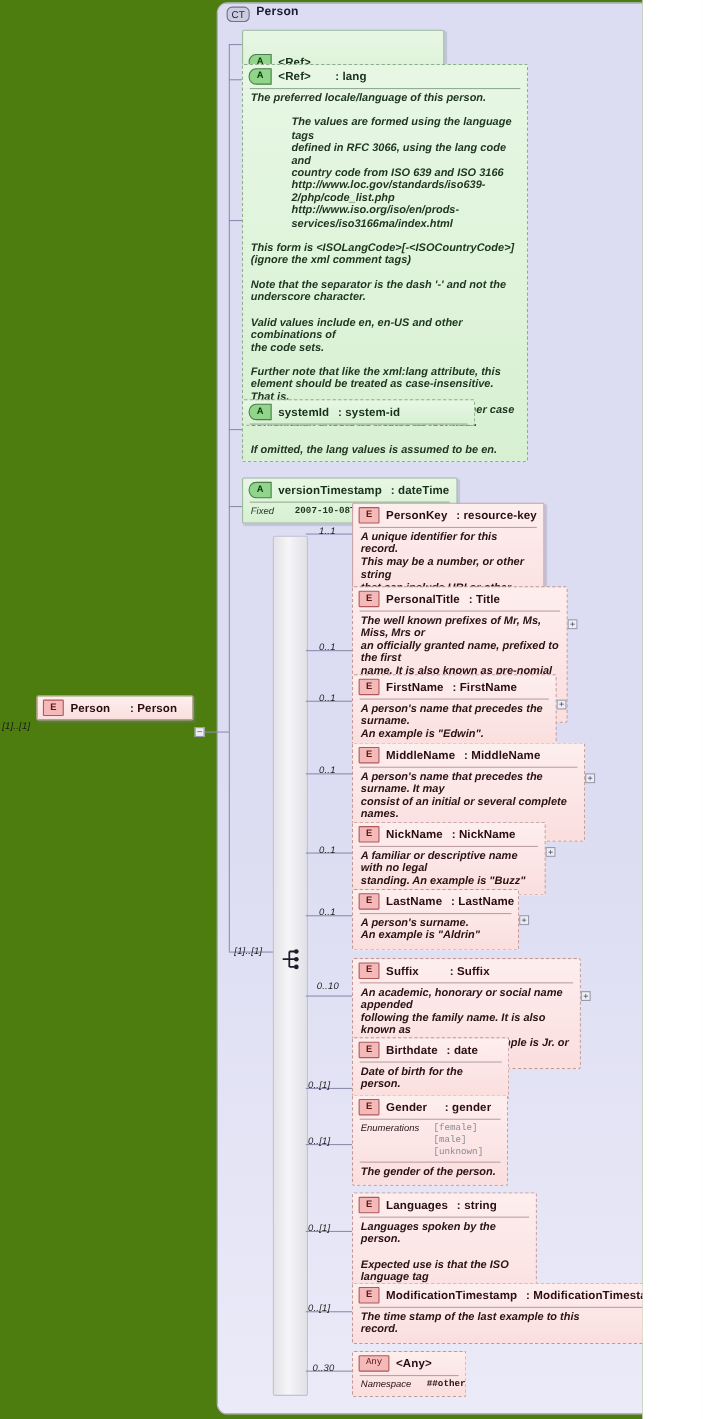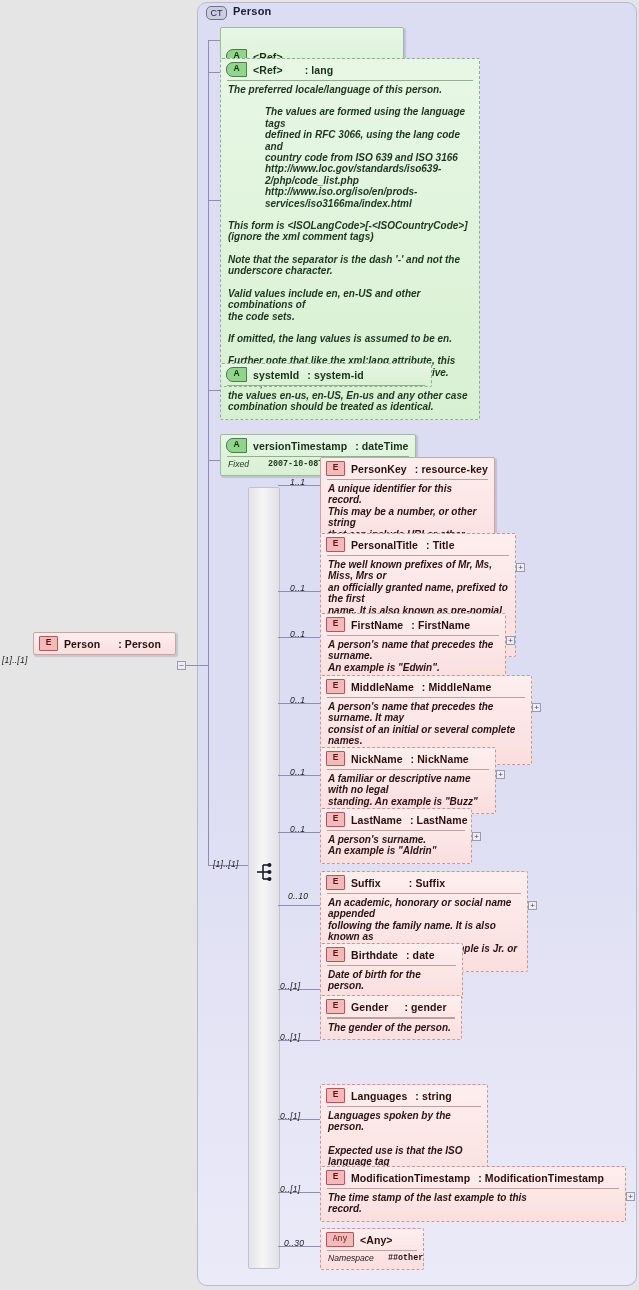--- a/index.html
+++ b/index.html
@@ -4,23 +4,23 @@
 <title>XSD Diagram — Person</title>
 <style>
   html, body {
     margin: 0;
     padding: 0;
     background: #ffffff;
     font-family: "Liberation Sans", sans-serif;
   }
   #canvas {
     position: relative;
-    width: 639px;
+    width: 584px;
     height: 1290px;
-    background: #e5e5e5;
+    background: #4d7c0f;
     overflow: hidden;
   }
 
   
   .ct-box {
     position: absolute;
     left: 197px;
     top: 2px;
     width: 440px;
     height: 1284px;
@@ -282,25 +282,25 @@
 defined in RFC 3066, using the lang code and
 country code from ISO 639 and ISO 3166
 http://www.loc.gov/standards/iso639-2/php/code_list.php
 http://www.iso.org/iso/en/prods-services/iso3166ma/index.html</div>
     <div class="body" style="padding-top:7px;">This form is  &lt;ISOLangCode&gt;[-&lt;ISOCountryCode&gt;]
 (ignore the xml comment tags)</div>
     <div class="body" style="padding-top:7px;">Note that the separator is the dash '-' and not the
 underscore character.</div>
     <div class="body" style="padding-top:7px;">Valid values include en, en-US and other combinations of
 the code sets.</div>
-    <div class="body" style="padding-top:7px;">If omitted, the lang values is assumed to be en.</div>
     <div class="body" style="padding-top:7px; padding-bottom:7px;">Further note that like the xml:lang attribute, this
 element should be treated as case-insensitive. That is,
 the values en-us, en-US, En-us and any other case
 combination should be treated as identical.</div>
+    <div class="body" style="padding-top:7px;">If omitted, the lang values is assumed to be en.</div>
   </div>
 
   <div class="node attr optional" style="left:220px; top:363px; width:212px;">
     <div class="hdr">
       <span class="badge-a">A</span>
       <span class="nm">systemId</span>
       <span class="nm" style="margin-left:2px;">: system-id</span>
     </div>
     <div class="sep"></div>
   </div>
@@ -451,20 +451,26 @@
   </div>
 
   <div class="card" style="left:280px; top:1032px;">0..[1]</div>
   <div class="node elem optional" style="left:320px; top:995px; width:142px;">
     <div class="hdr">
       <span class="badge-e">E</span>
       <span class="nm">Gender</span>
       <span class="nm" style="margin-left:10px;">: gender</span>
     </div>
     <div class="sep"></div>
+    <div class="kvrow enum">
+      <span class="k">Enumerations</span>
+      <span class="v">[female]
+[male]
+[unknown]</span>
+    </div>
     <div class="sep"></div>
     <div class="body" style="padding-bottom:6px;">The gender of the person.</div>
   </div>
 
   <div class="card" style="left:280px; top:1111px;">0..[1]</div>
   <div class="node elem optional" style="left:320px; top:1084px; width:168px;">
     <div class="hdr">
       <span class="badge-e">E</span>
       <span class="nm">Languages</span>
       <span class="nm" style="margin-left:2px;">: string</span>

